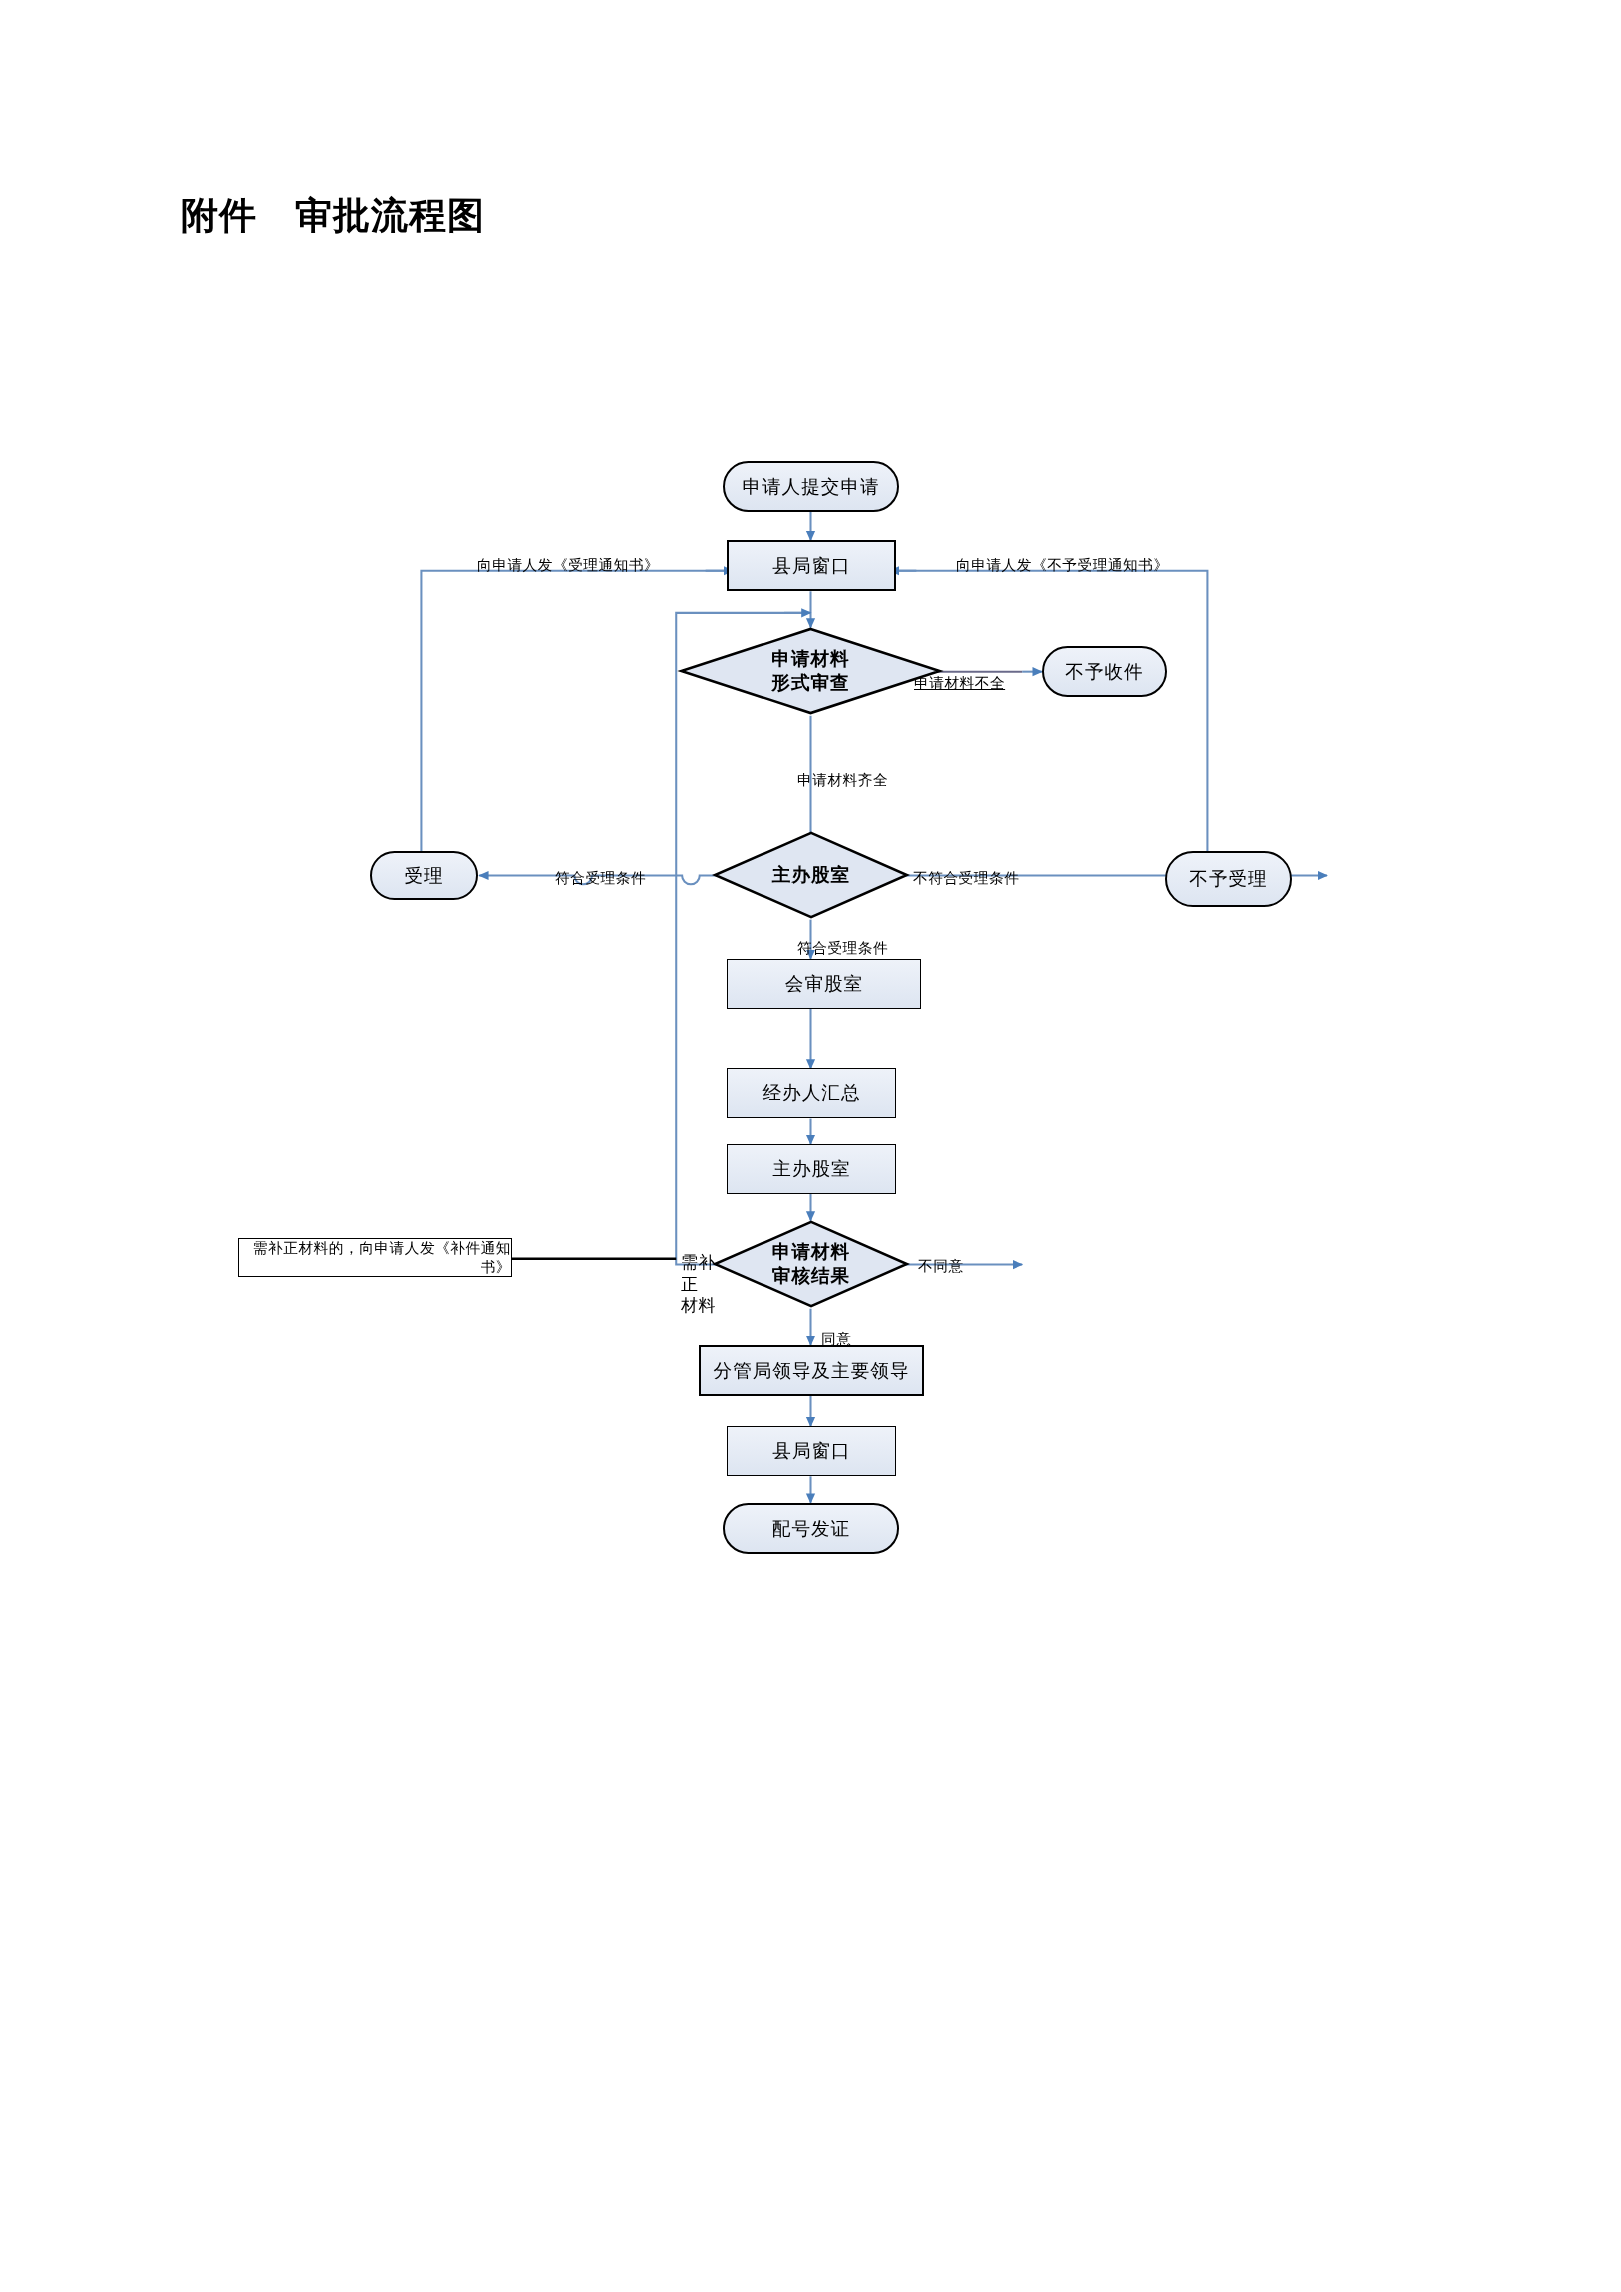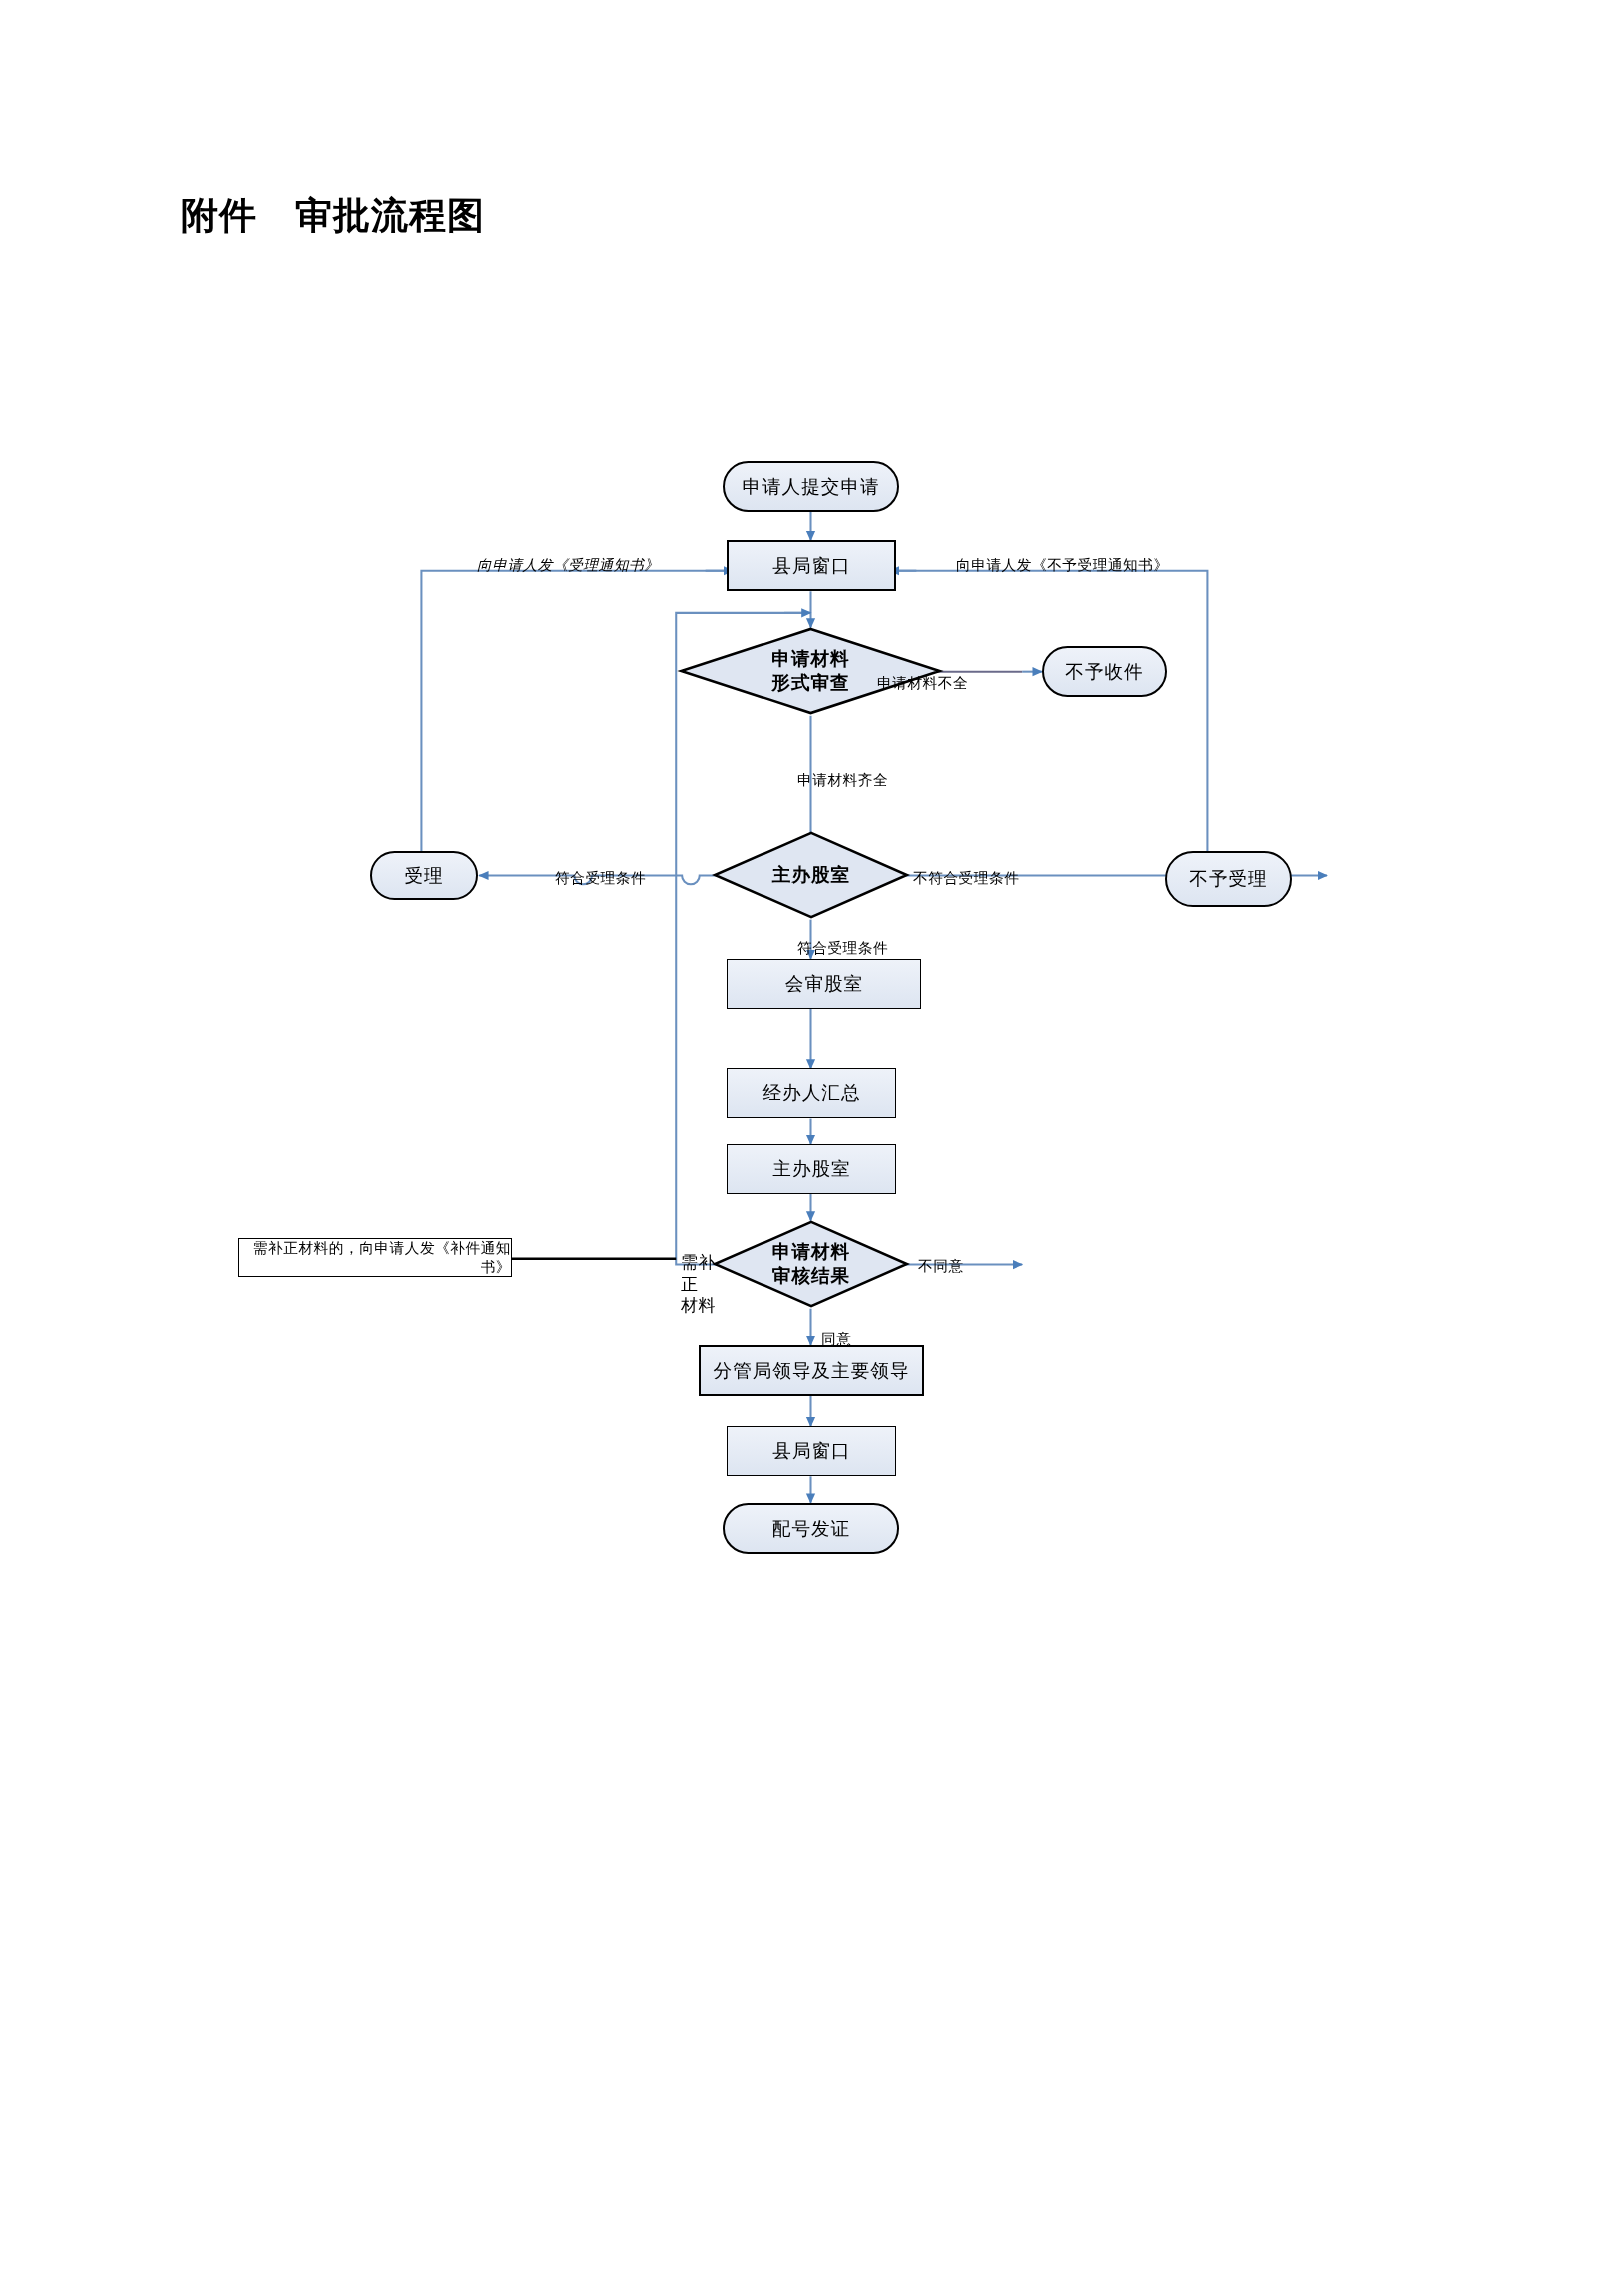--- a/index.html
+++ b/index.html
@@ -248,29 +248,29 @@
   </div>
 
   <div class="node terminator" style="left:723px; top:1503px; width:176px; height:51px;">
     <span>配号发证</span>
   </div>
 
   <div class="node note" style="left:238px; top:1238px; width:274px; height:39px;">
     <span>需补正材料的，向申请人发《补件通知书》</span>
   </div>
 
-  <div class="edge-label" style="left:477px; top:538px;font-style:italic;">
+  <div class="edge-label" style="left:477px; top:538px;">
     <span>向申请人发《受理通知书》</span>
   </div>
 
   <div class="edge-label" style="left:956px; top:538px;">
     <span>向申请人发《不予受理通知书》</span>
   </div>
 
-  <div class="edge-label" style="left:877px; top:656px;">
+  <div class="edge-label" style="left:914px; top:656px;text-decoration:underline;">
     <span>申请材料不全</span>
   </div>
 
   <div class="edge-label" style="left:797px; top:753px;">
     <span>申请材料齐全</span>
   </div>
 
   <div class="edge-label" style="left:555px; top:851px;">
     <span>符合受理条件</span>
   </div>

